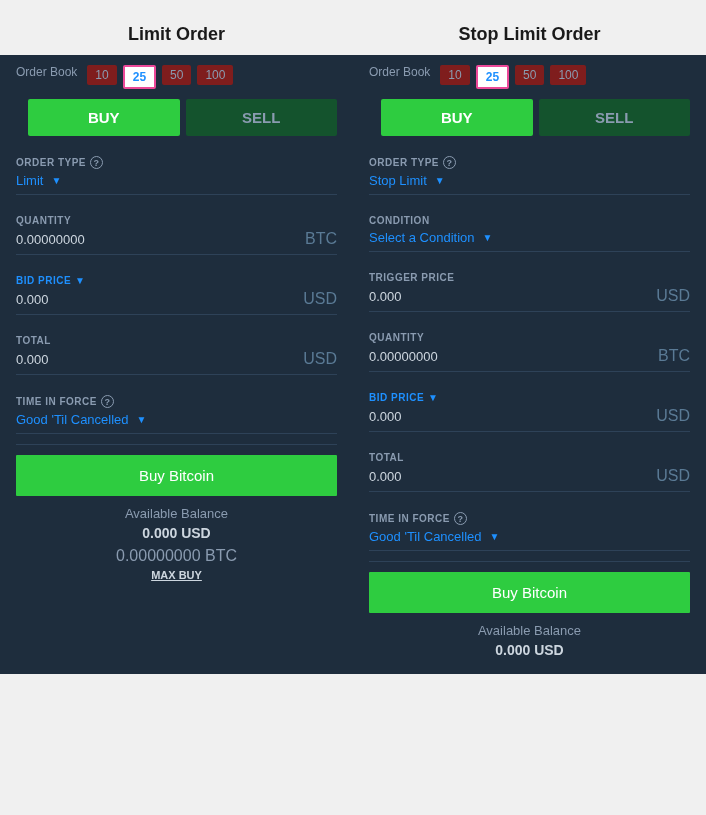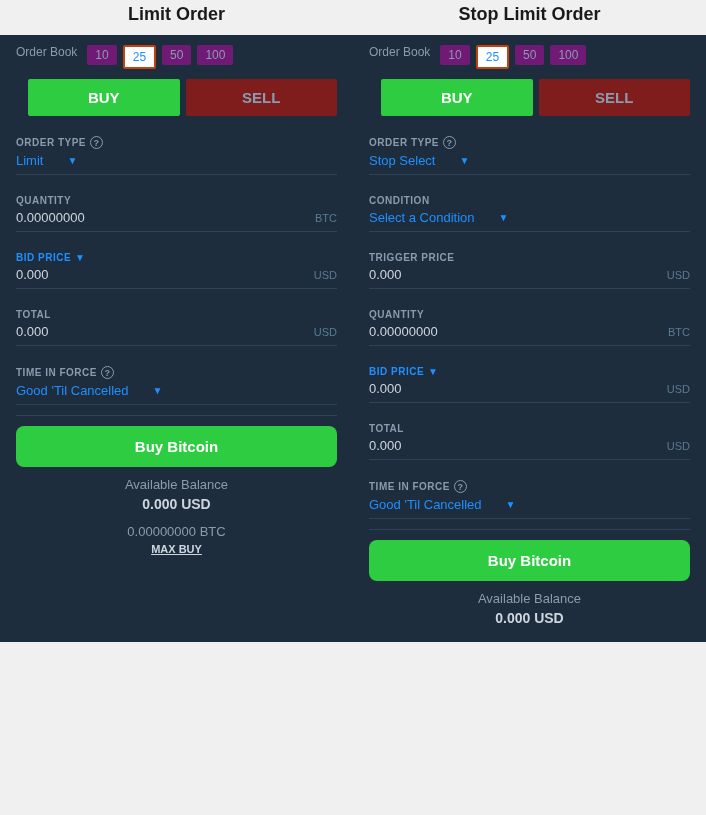--- a/index.html
+++ b/index.html
@@ -18,73 +18,73 @@
     }
     .panel {
       background: #1e2d3d;
       width: 353px;
       padding: 0 0 16px 0;
       color: #cdd6df;
       flex-shrink: 0;
     }
     .panel-header {
       text-align: center;
-      padding: 4px 0 10px 0;
+      padding: 24px 0 10px 0;
       font-size: 18px;
       font-weight: bold;
       color: #1a1a1a;
       background: #f0f0f0;
     }
     .order-book-row {
       display: flex;
       align-items: flex-start;
       padding: 10px 16px;
       gap: 6px;
       background: #1e2d3d;
     }
     .ob-label {
       font-size: 12px;
       color: #8a9bb0;
       margin-right: 4px;
     }
     .ob-btn {
-      background: #701a75;
+      background: #7f1d1d;
       border: none;
       color: #8a9bb0;
       font-size: 12px;
       padding: 3px 8px;
       cursor: pointer;
       border-radius: 2px;
     }
     .ob-btn.active {
       background: #fff;
       color: #1e90ff;
-      border: 2px solid #c2410c;
-      font-weight: normal;
+      border: 2px solid #ec4899;
+      font-weight: bold;
     }
     .buy-sell-row {
       display: flex;
       margin: 0 16px 14px 16px;
       gap: 6px;
       padding-left: 12px;
     }
     .btn-buy {
       flex: 1;
       background: #2ecc40;
       color: #fff;
       font-weight: bold;
       font-size: 15px;
       border: none;
       padding: 10px 0;
       cursor: pointer;
       border-radius: 2px;
     }
     .btn-sell {
       flex: 1;
-      background: #7f1d1d;
+      background: #14532d;
       color: #8a9bb0;
       font-weight: bold;
       font-size: 15px;
       border: none;
       padding: 10px 0;
       cursor: pointer;
       border-radius: 2px;
     }
     .field-section {
       padding: 0 16px;
@@ -119,27 +119,27 @@
       justify-content: space-between;
       border-bottom: 1px solid #2e4258;
       padding-bottom: 6px;
       gap: 24px;
     }
     .field-value {
       font-size: 13px;
       color: #cdd6df;
     }
     .field-unit {
-      font-size: 11px;
+      font-size: 16px;
       color: #5a7a95;
     }
     .dropdown-row {
       display: flex;
       align-items: center;
-      gap: 24px;
+      gap: 8px;
       cursor: pointer;
       padding-bottom: 6px;
       border-bottom: 1px solid #2e4258;
     }
     .dropdown-text {
       font-size: 13px;
       color: #1e90ff;
     }
     .dropdown-arrow {
       font-size: 10px;
@@ -150,45 +150,45 @@
       background: #2e4258;
       margin: 0 16px 10px 16px;
     }
     .buy-bitcoin-btn {
       display: block;
       width: calc(100% - 32px);
       margin: 10px 16px 10px 16px;
       background: #2ecc40;
       color: #fff;
       font-size: 15px;
-      font-weight: bold;
+      font-weight: normal;
       border: none;
       padding: 12px 0;
       cursor: pointer;
-      border-radius: 8px;
+      border-radius: 1px;
       text-align: center;
     }
     .available-section {
       text-align: center;
       padding: 0 16px;
     }
     .avail-label {
       font-size: 13px;
       color: #8a9bb0;
       margin-bottom: 4px;
     }
     .avail-usd {
       font-size: 14px;
       font-weight: bold;
       color: #cdd6df;
     }
     .avail-btc {
-      font-size: 13px;
-      color: #8a9bb0;
-      margin-top: 12px;
+      font-size: 16px;
+      color: #8a9bb0;
+      margin-top: 6px;
     }
     .max-buy {
       font-size: 11px;
       color: #cdd6df;
       text-decoration: underline;
       cursor: pointer;
       margin-top: 4px;
       display: inline-block;
       font-weight: bold;
     }
@@ -294,21 +294,21 @@
       <button class="btn-buy">BUY</button>
       <button class="btn-sell">SELL</button>
     </div>
 
     <div class="field-section">
       <div class="field-label">
         <span>ORDER TYPE</span>
         <span class="help-icon">?</span>
       </div>
       <div class="dropdown-row">
-        <span class="dropdown-text">Stop Select</span>
+        <span class="dropdown-text">Stop Limit</span>
         <span class="dropdown-arrow">▼</span>
       </div>
     </div>
 
     <div class="field-section">
       <div class="field-label">
         <span>CONDITION</span>
       </div>
       <div class="dropdown-row">
         <span class="dropdown-text">Select a Condition</span>

